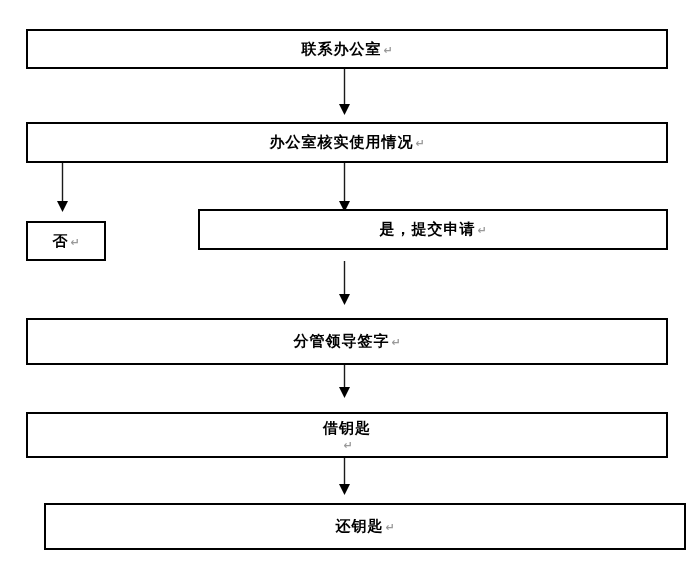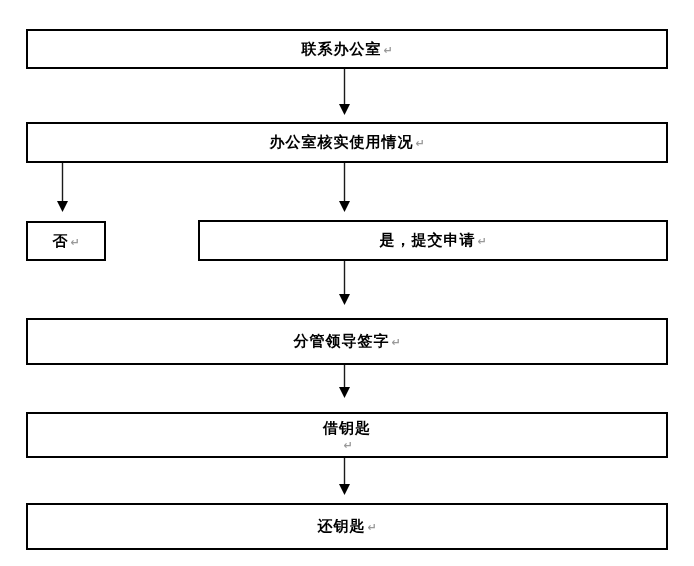--- a/index.html
+++ b/index.html
@@ -86,33 +86,33 @@
   <div class="node" style="left:26px; top:122px; width:642px; height:41px;">
     <span>办公室核实使用情况</span>
       <span class="mark">↵</span>
   </div>
 
   <div class="node" style="left:26px; top:221px; width:80px; height:40px;">
     <span>否</span>
       <span class="mark">↵</span>
   </div>
 
-  <div class="node" style="left:198px; top:220px; width:470px; height:41px;">
+  <div class="node" style="left:198px; top:209px; width:470px; height:41px;">
     <span>是，提交申请</span>
       <span class="mark">↵</span>
   </div>
 
   <div class="node" style="left:26px; top:318px; width:642px; height:47px;">
     <span>分管领导签字</span>
       <span class="mark">↵</span>
   </div>
 
   <div class="node" style="left:26px; top:412px; width:642px; height:46px;flex-direction:column;">
     <span>借钥匙</span>
       <span class="mark">↵</span>
   </div>
 
-  <div class="node" style="left:26px; top:503px; width:642px; height:47px;">
+  <div class="node" style="left:44px; top:503px; width:642px; height:47px;">
     <span>还钥匙</span>
       <span class="mark">↵</span>
   </div>
 
 </div>
 
 </body></html>

